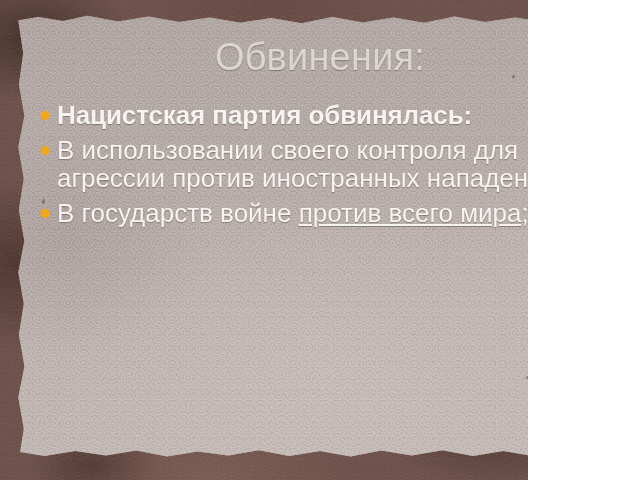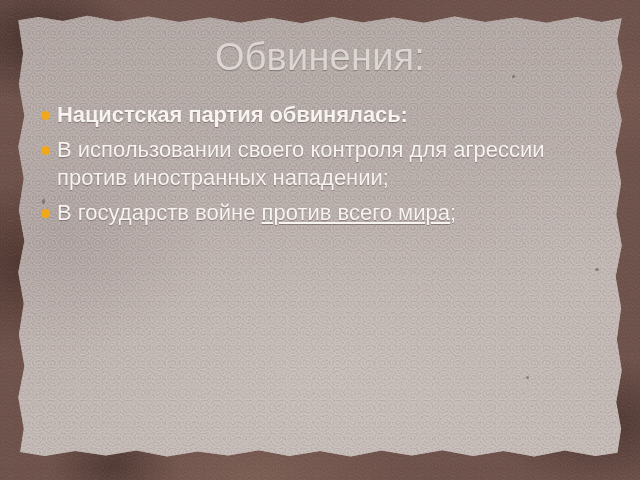--- a/index.html
+++ b/index.html
@@ -5,21 +5,21 @@
   html, body {
     margin: 0;
     padding: 0;
     width: 640px;
     height: 480px;
     overflow: hidden;
   }
 
   #slide {
     position: relative;
-    width: 640px;
+    width: 528px;
     height: 480px;
     background-color: #6b504a;
     overflow: hidden;
     font-family: "Liberation Sans", sans-serif;
   }
 
   
   .frame-base {
     position: absolute;
     inset: 0;
@@ -126,21 +126,21 @@
     position: absolute;
     left: 40px;
     top: 101px;
     width: 560px;
   }
 
   .bullet {
     position: relative;
     padding-left: 17px;
     color: #f6f3f1;
-    font-size: 22px;
+    font-size: 26px;
     line-height: 28px;
     margin-bottom: 7px;
     text-shadow: 0 1px 1px rgba(60,44,40,0.40);
   }
   .bullet .marker {
     position: absolute;
     left: 1px;
     top: 10px;
     width: 9px;
     height: 9px;

